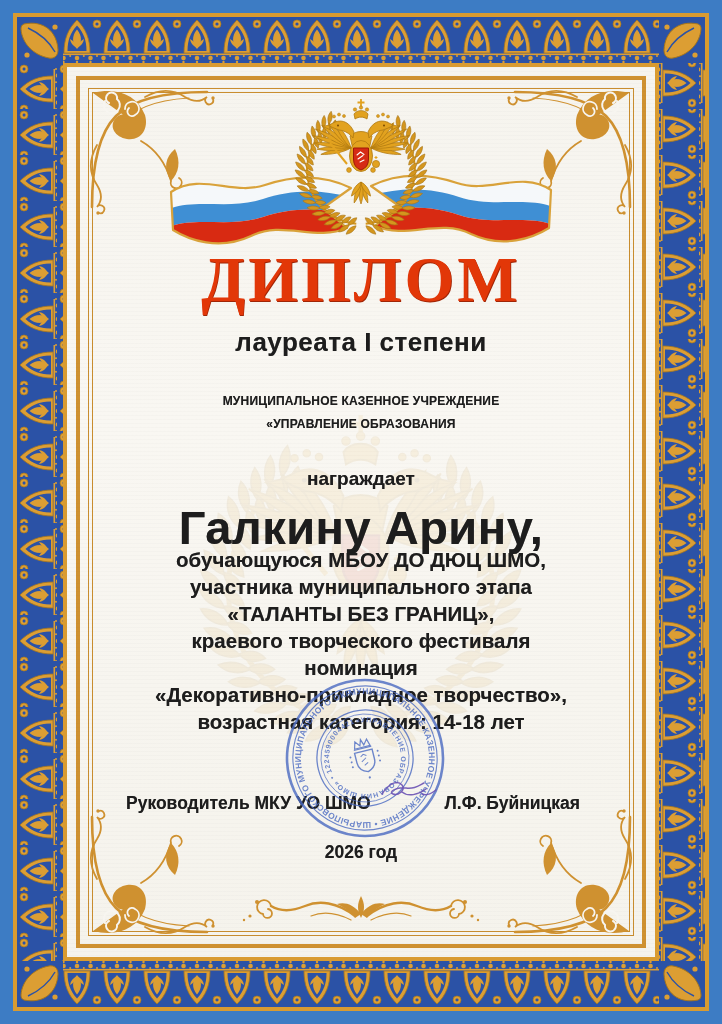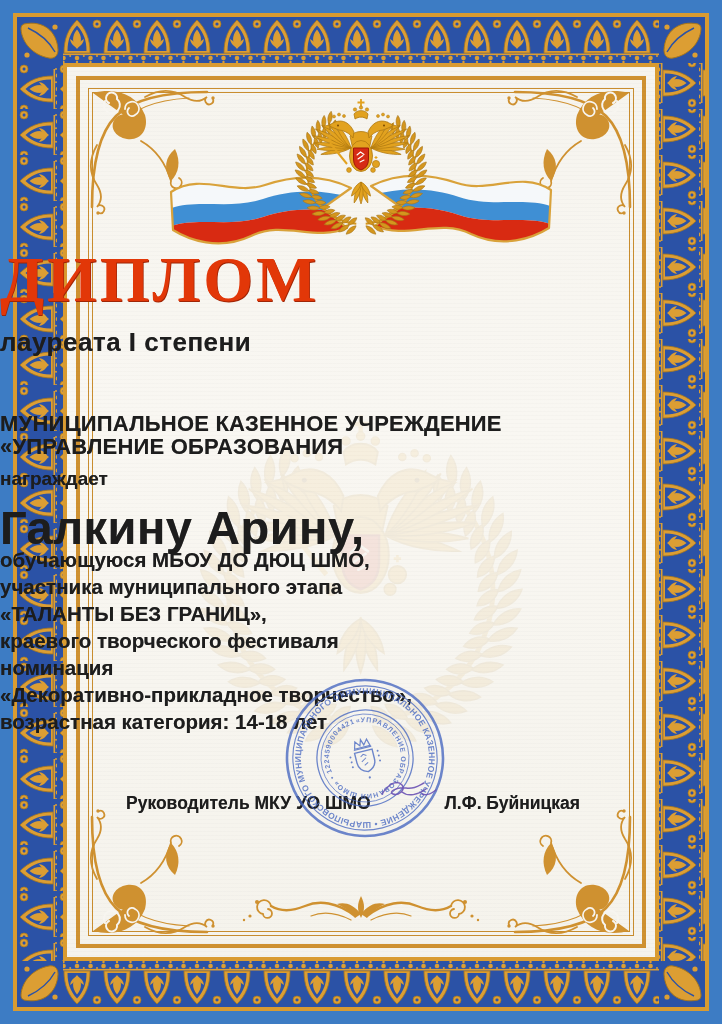--- a/index.html
+++ b/index.html
@@ -7,26 +7,26 @@
         font-family:"Liberation Sans",sans-serif;}
   .abs{position:absolute;}
   .frame{position:absolute;inset:13px;border:4px solid #d99b31;background:#2b52a6;box-sizing:border-box;}
   .inner-gold{position:absolute;left:63px;top:63px;right:63px;bottom:63px;border:4px solid #d99b31;box-sizing:border-box;}
   .paper{position:absolute;inset:67px;background:linear-gradient(180deg,#f6f4ee 0%,#f9f7f2 40%,#f5f3ec 100%);}
   .paper::after{content:"";position:absolute;inset:0;
      background:repeating-linear-gradient(180deg,rgba(60,60,60,.02) 0 1px,transparent 1px 4px);}
   .p-border{position:absolute;inset:9px;border:4px solid #cf9130;}
   .p-line1{position:absolute;inset:21px;border:1px solid #c98d2e;}
   .p-line2{position:absolute;inset:25px;border:1px solid #c98d2e;}
-  .ctext{position:absolute;left:0;width:722px;text-align:left;color:#1d1d1d;font-weight:bold;
+  .ctext{position:absolute;left:0;width:722px;text-align:center;color:#1d1d1d;font-weight:bold;
          text-shadow:0 0 .5px rgba(30,30,30,.55);}
   .title{top:246px;font-family:"Liberation Serif",serif;font-size:64px;line-height:68px;
          color:#e23708;letter-spacing:3px;text-shadow:.6px .8px 0 #a02506;}
   .degree{top:327px;font-size:26px;letter-spacing:.5px;}
-  .org{top:412px;font-size:22px;line-height:23px;letter-spacing:.2px;}
+  .org{top:390px;font-size:12px;line-height:23px;letter-spacing:.2px;}
   .action{top:468px;font-size:19px;}
   .recipient{top:500px;font-size:47px;letter-spacing:.5px;}
   .details{top:546px;font-size:20.5px;line-height:27px;}
   .sig-row{position:absolute;left:126px;right:142px;top:793px;display:flex;
            justify-content:space-between;font-size:17.5px;font-weight:bold;color:#1d1d1d;
            text-shadow:0 0 .5px rgba(30,30,30,.55);}
   .year{top:842px;font-size:17.5px;}
   svg{display:block;}
 </style>
 </head>
@@ -347,20 +347,21 @@
     <div>«ТАЛАНТЫ БЕЗ ГРАНИЦ»,</div>
     <div>краевого творческого фестиваля</div>
     <div>номинация</div>
     <div>«Декоративно-прикладное творчество»,</div>
     <div>возрастная категория: 14-18 лет</div>
   </div>
   <div class="sig-row">
     <span>Руководитель МКУ УО ШМО</span>
     <span>Л.Ф. Буйницкая</span>
   </div>
+  <div class="ctext year">2026 год</div>
 
   <svg class="abs" style="left:280px;top:673px" width="170" height="170">
     <g transform="rotate(-14 85 85)" stroke="#4a6ac2" fill="none" opacity="0.8">
       <circle cx="85" cy="85" r="78" stroke-width="2.6"></circle>
       <circle cx="85" cy="85" r="72" stroke-width="1.1"></circle>
       <circle cx="85" cy="85" r="48" stroke-width="1.3"></circle>
       <circle cx="85" cy="85" r="44" stroke-width="0.8"></circle>
       <defs>
         <path id="ringOut" d="M85,21 a64,64 0 1 1 -0.01,0"></path>
         <path id="ringIn" d="M85,49 a36,36 0 1 1 -0.01,0"></path>

